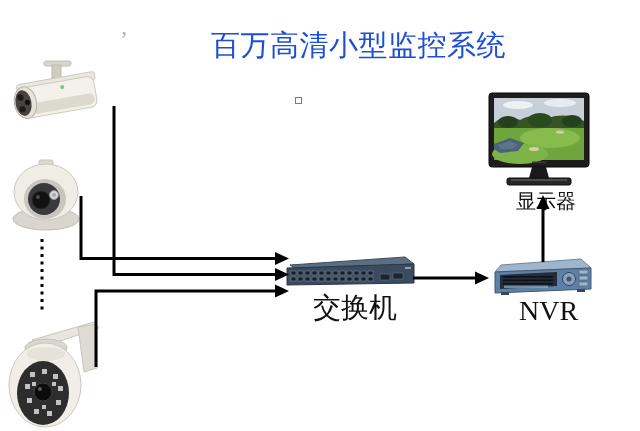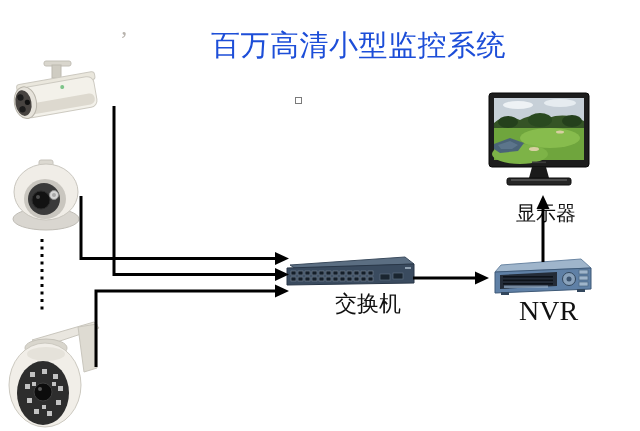--- a/index.html
+++ b/index.html
@@ -8,23 +8,23 @@
     overflow:hidden;font-family:"Liberation Serif","DejaVu Serif",serif;
   }
   .abs{position:absolute;}
   #title{
     left:211px;top:30px;font-size:29px;line-height:1.1;color:#1d4ed8;
     white-space:nowrap;letter-spacing:0.5px;
   }
   #stray-mark{left:120px;top:26px;font-size:24px;color:#b8b3ad;}
   #stray-square{left:295px;top:97px;width:5px;height:5px;border:1px solid #7a7a7a;background:#fff;}
   .node-label{color:#111;white-space:nowrap;}
-  #switch-label{left:335px;top:289px;font-size:22px;}
+  #switch-label{left:313px;top:289px;font-size:28px;}
   #nvr-label{left:519px;top:295px;font-size:28px;}
-  #monitor-label{left:516px;top:188px;font-size:20px;margin-top:12px;}
+  #monitor-label{left:516px;top:188px;font-size:20px;}
   #line-layer{left:0;top:0;pointer-events:none;z-index:5;}
   .device{z-index:2;}
 </style>
 </head>
 <body>
 
 <div id="canvas">
 
   <div id="title" class="abs">百万高清小型监控系统</div>
   <div id="stray-mark" class="abs">’</div>

